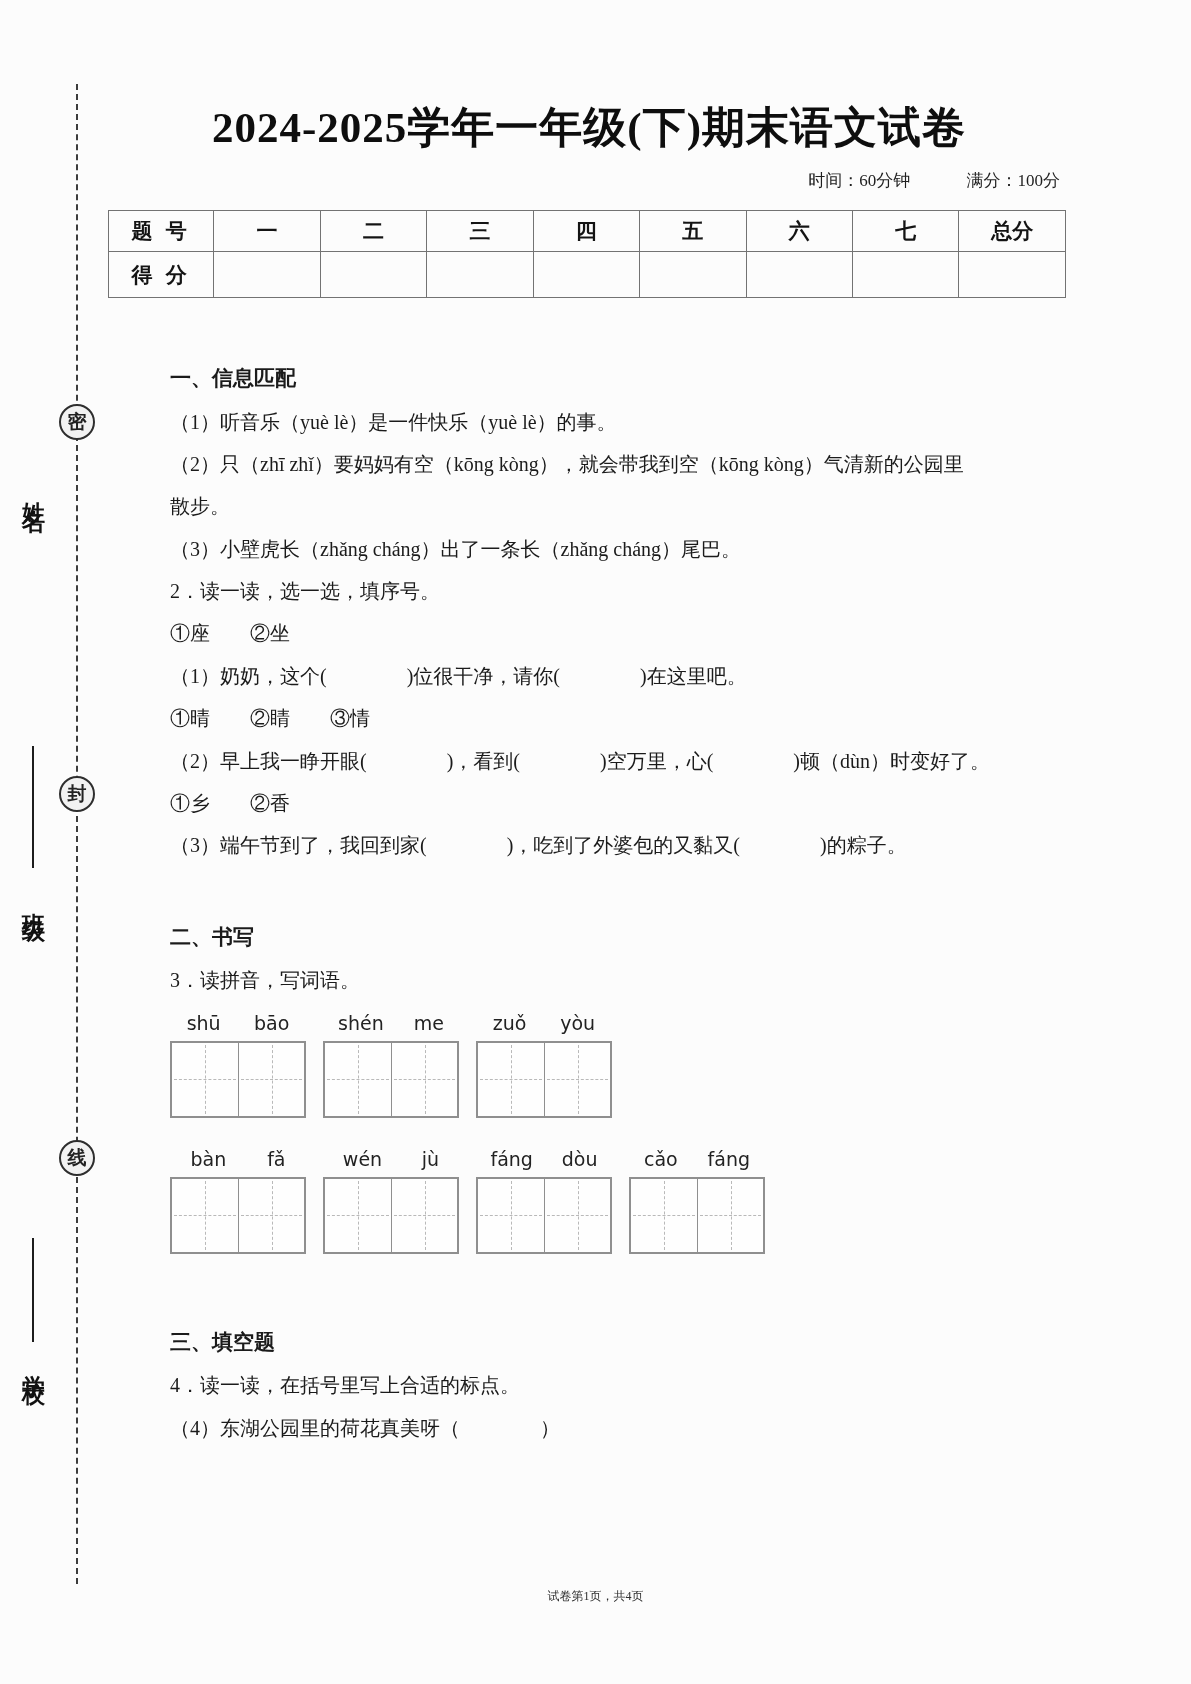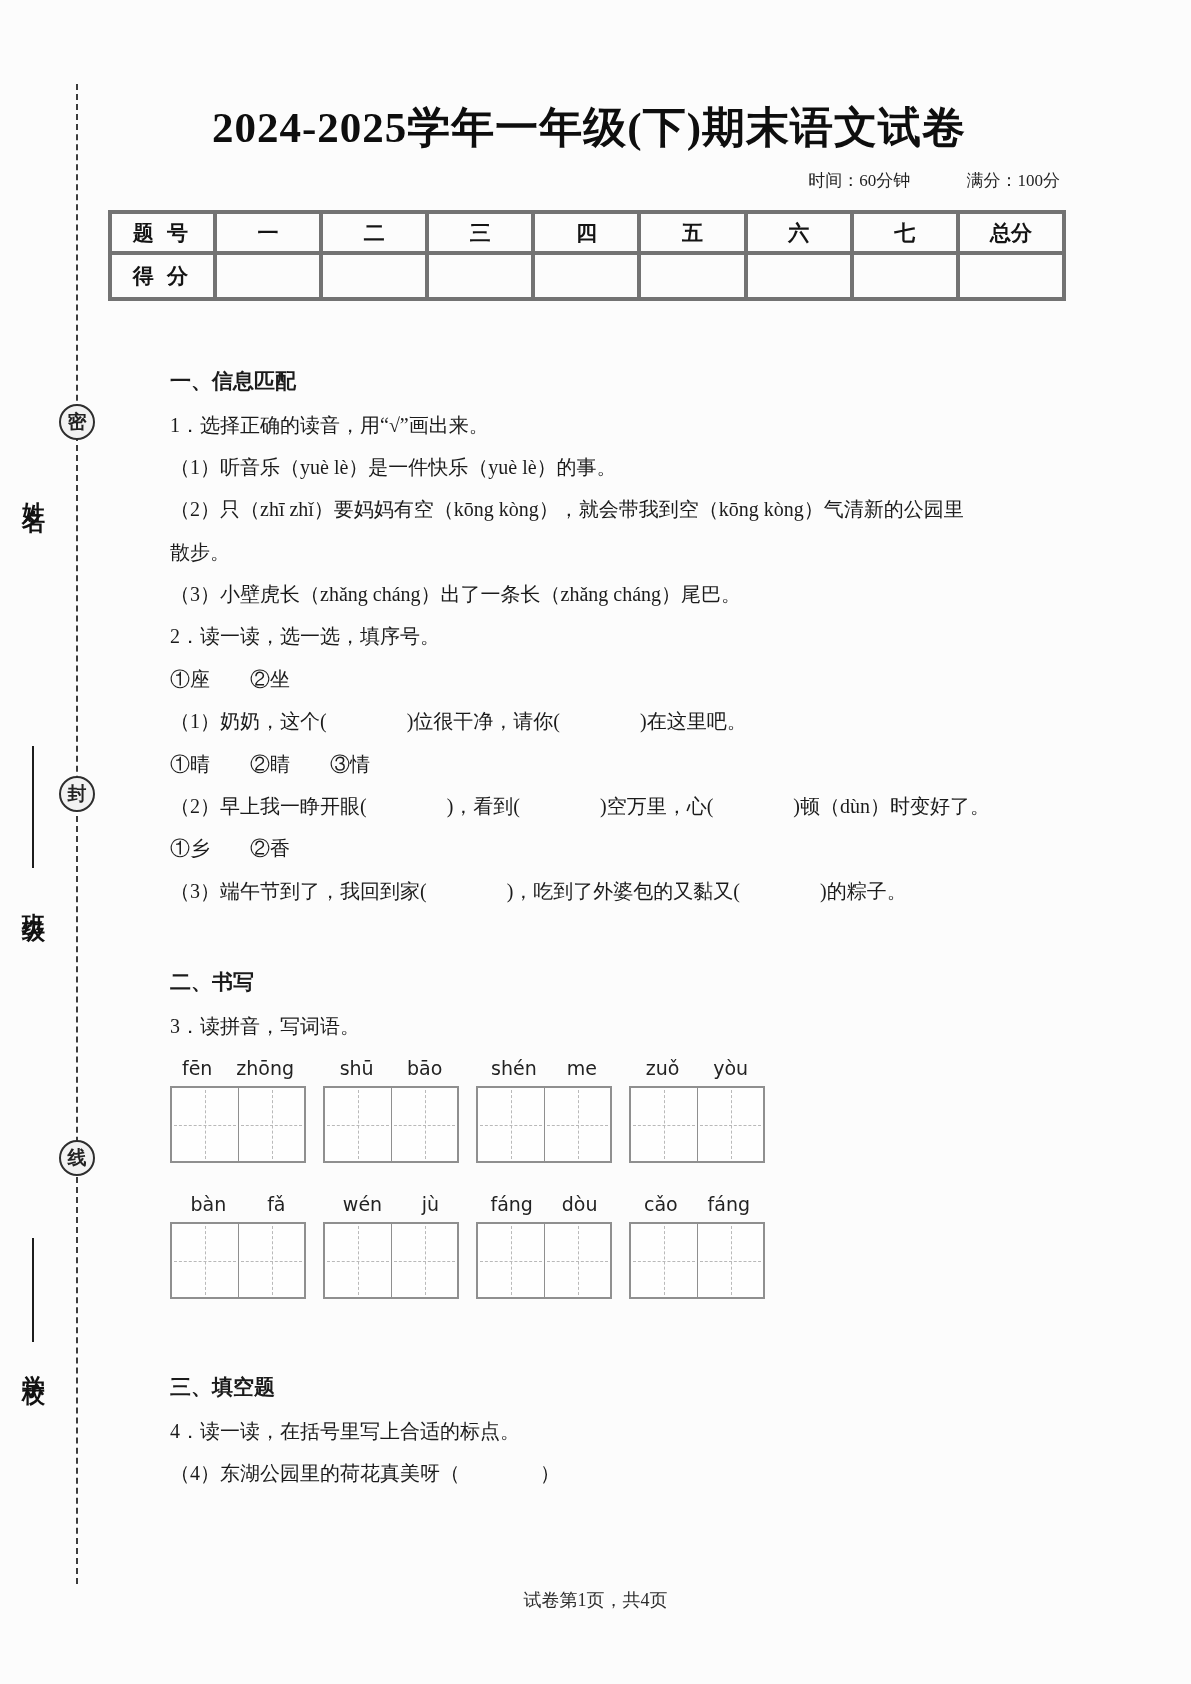--- a/index.html
+++ b/index.html
@@ -18,21 +18,21 @@
   .v-line { position:absolute; left:32px; width:2px; background:#1d1d1d; }
 
   
   .content { position:absolute; left:108px; top:13px; width:962px; }
 
   .title { margin-top:86px; text-align:center; font-size:43px; font-weight:700; letter-spacing:1px; color:#0e0e0e; }
   .meta { margin-top:12px; text-align:right; font-size:17px; padding-right:10px; color:#1f1f1f; }
   .meta .meta-item { margin-left:52px; }
 
   table.score { width:958px; border-collapse:collapse; table-layout:fixed; margin-top:18px; }
-  table.score td { border:4px solid #737373; text-align:center; font-size:21px; font-weight:700;
+  table.score td { border:1px solid #737373; text-align:center; font-size:21px; font-weight:700;
                    height:41px; color:#141414; }
   table.score tr.score-row td { height:46px; }
   table.score td.rowhead { width:11%; letter-spacing:4px; }
 
   .body { padding-left:62px; padding-right:16px; font-size:20px; }
   .body p { line-height:2.12; }
   .sec-head { font-weight:700; font-size:21px; }
   .mt-s1 { margin-top:58px; }
   .mt-s2 { margin-top:48px; }
   .mt-s3 { margin-top:66px; }
@@ -42,21 +42,21 @@
   .word-group { width:136px; }
   .pinyin-row { display:flex; justify-content:space-around; font-size:19px;
                 font-family:"DejaVu Sans","Liberation Sans",sans-serif; color:#222; margin-bottom:7px; }
   .tian-grid { display:flex; border:2px solid #8f8f8f; background:#fefefe; }
   .cell { width:66px; height:73px; position:relative; }
   .cell + .cell { border-left:1.5px solid #8f8f8f; }
   .cell::before { content:""; position:absolute; left:50%; top:2px; bottom:2px; border-left:1.5px dashed #b9b9b9; }
   .cell::after  { content:""; position:absolute; top:50%; left:2px; right:2px; border-top:1.5px dashed #b9b9b9; }
   .grids-gap { margin-top:30px; }
 
-  .footer { position:absolute; left:0; width:100%; top:1588px; text-align:center; font-size:18px; color:#2c2c2c; }
+  .footer { position:absolute; left:0; width:100%; top:1588px; text-align:center; font-size:12px; color:#2c2c2c; }
 </style>
 </head>
 <body>
 
 <div class="page">
 
   <div class="seal-line"></div>
   <div class="seal-badge" style="top:404px;">
       <span>密</span>
     </div>
@@ -105,49 +105,38 @@
         <td></td>
         <td></td>
         <td></td>
       </tr>
     </tbody>
       </table>
 
     <div class="body">
 
       <p class="sec-head mt-s1">一、信息匹配</p>
-      <p>1．选择正确的读音，用“√”画出来。</p>
       <p>（1）听音乐（yuè lè）是一件快乐（yuè lè）的事。</p>
       <p>（2）只（zhī zhǐ）要妈妈有空（kōng kòng），就会带我到空（kōng kòng）气清新的公园里</p>
       <p>散步。</p>
       <p>（3）小壁虎长（zhǎng cháng）出了一条长（zhǎng cháng）尾巴。</p>
       <p>2．读一读，选一选，填序号。</p>
       <p>①座　　②坐</p>
       <p>（1）奶奶，这个(　　　　)位很干净，请你(　　　　)在这里吧。</p>
       <p>①晴　　②睛　　③情</p>
       <p>（2）早上我一睁开眼(　　　　)，看到(　　　　)空万里，心(　　　　)顿（dùn）时变好了。</p>
       <p>①乡　　②香</p>
       <p>（3）端午节到了，我回到家(　　　　)，吃到了外婆包的又黏又(　　　　)的粽子。</p>
 
       <p class="sec-head mt-s2">二、书写</p>
       <p>3．读拼音，写词语。</p>
 
       <div class="grid-row">
         <div class="word-group">
           <div class="pinyin-row">
-            <span>fēn</span>
-            <span>zhōng</span>
-          </div>
-          <div class="tian-grid">
-            <div class="cell"></div>
-            <div class="cell"></div>
-          </div>
-        </div>
-        <div class="word-group">
-          <div class="pinyin-row">
             <span>shū</span>
             <span>bāo</span>
           </div>
           <div class="tian-grid">
             <div class="cell"></div>
             <div class="cell"></div>
           </div>
         </div>
         <div class="word-group">
           <div class="pinyin-row">

